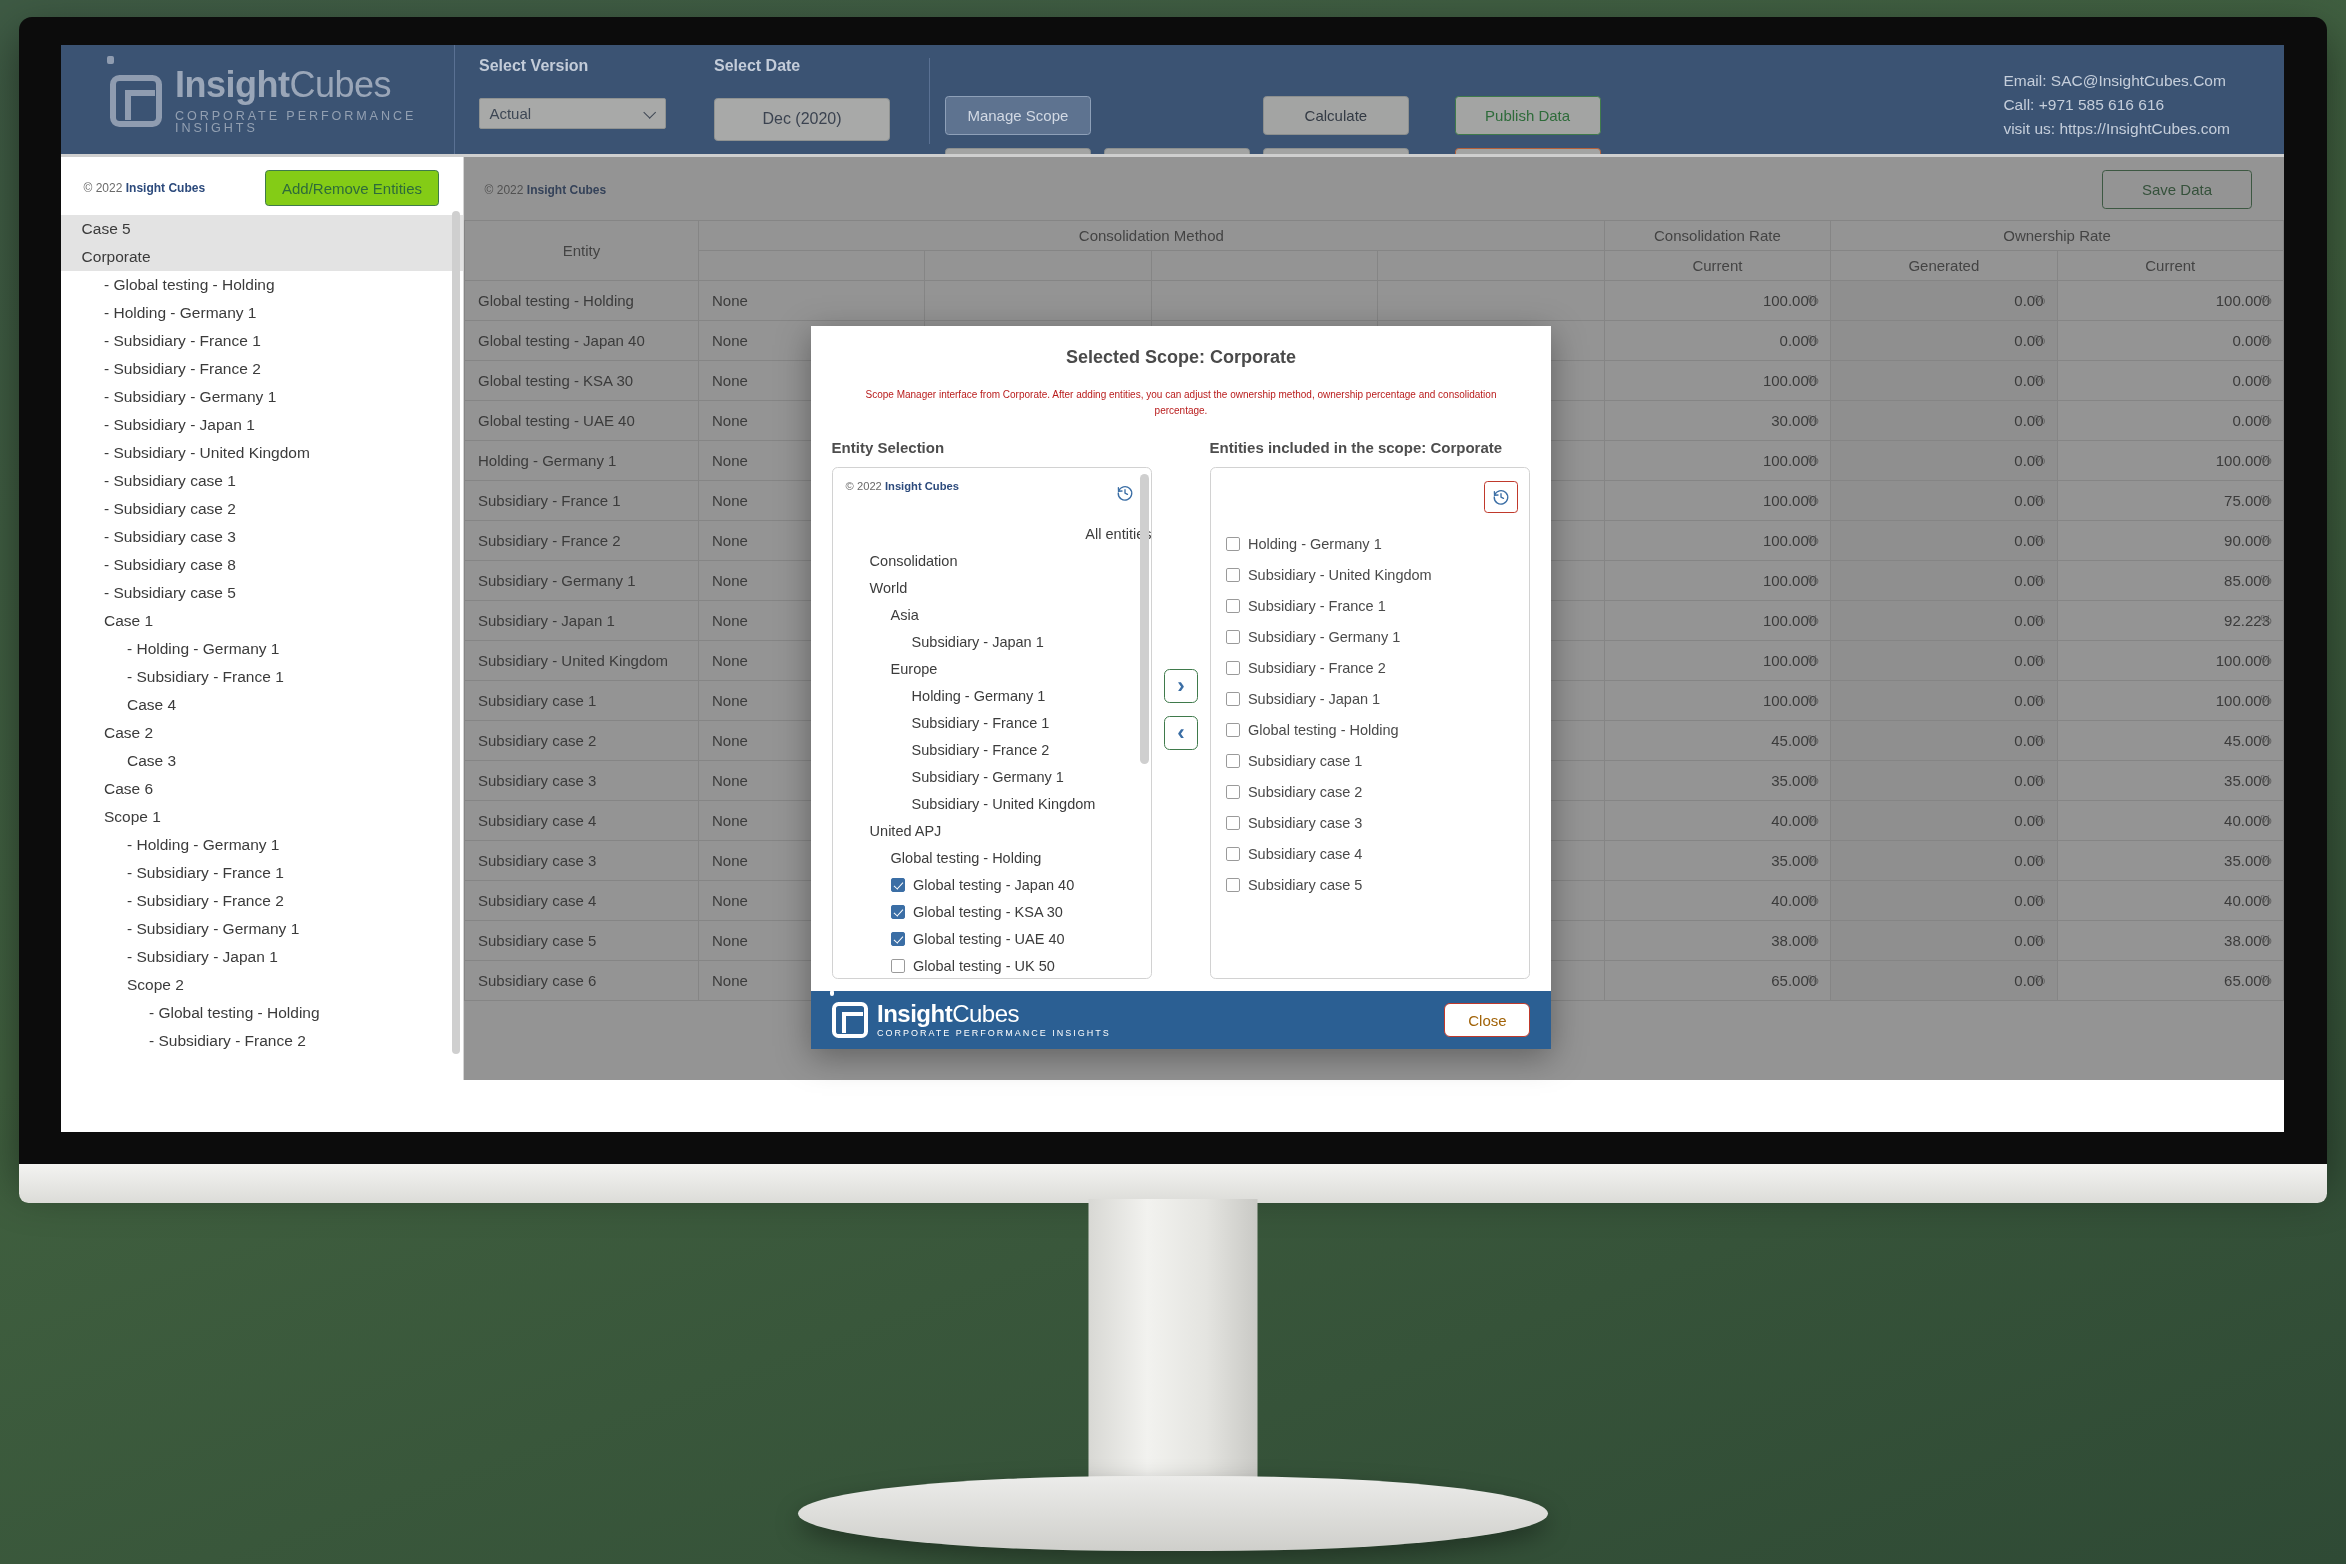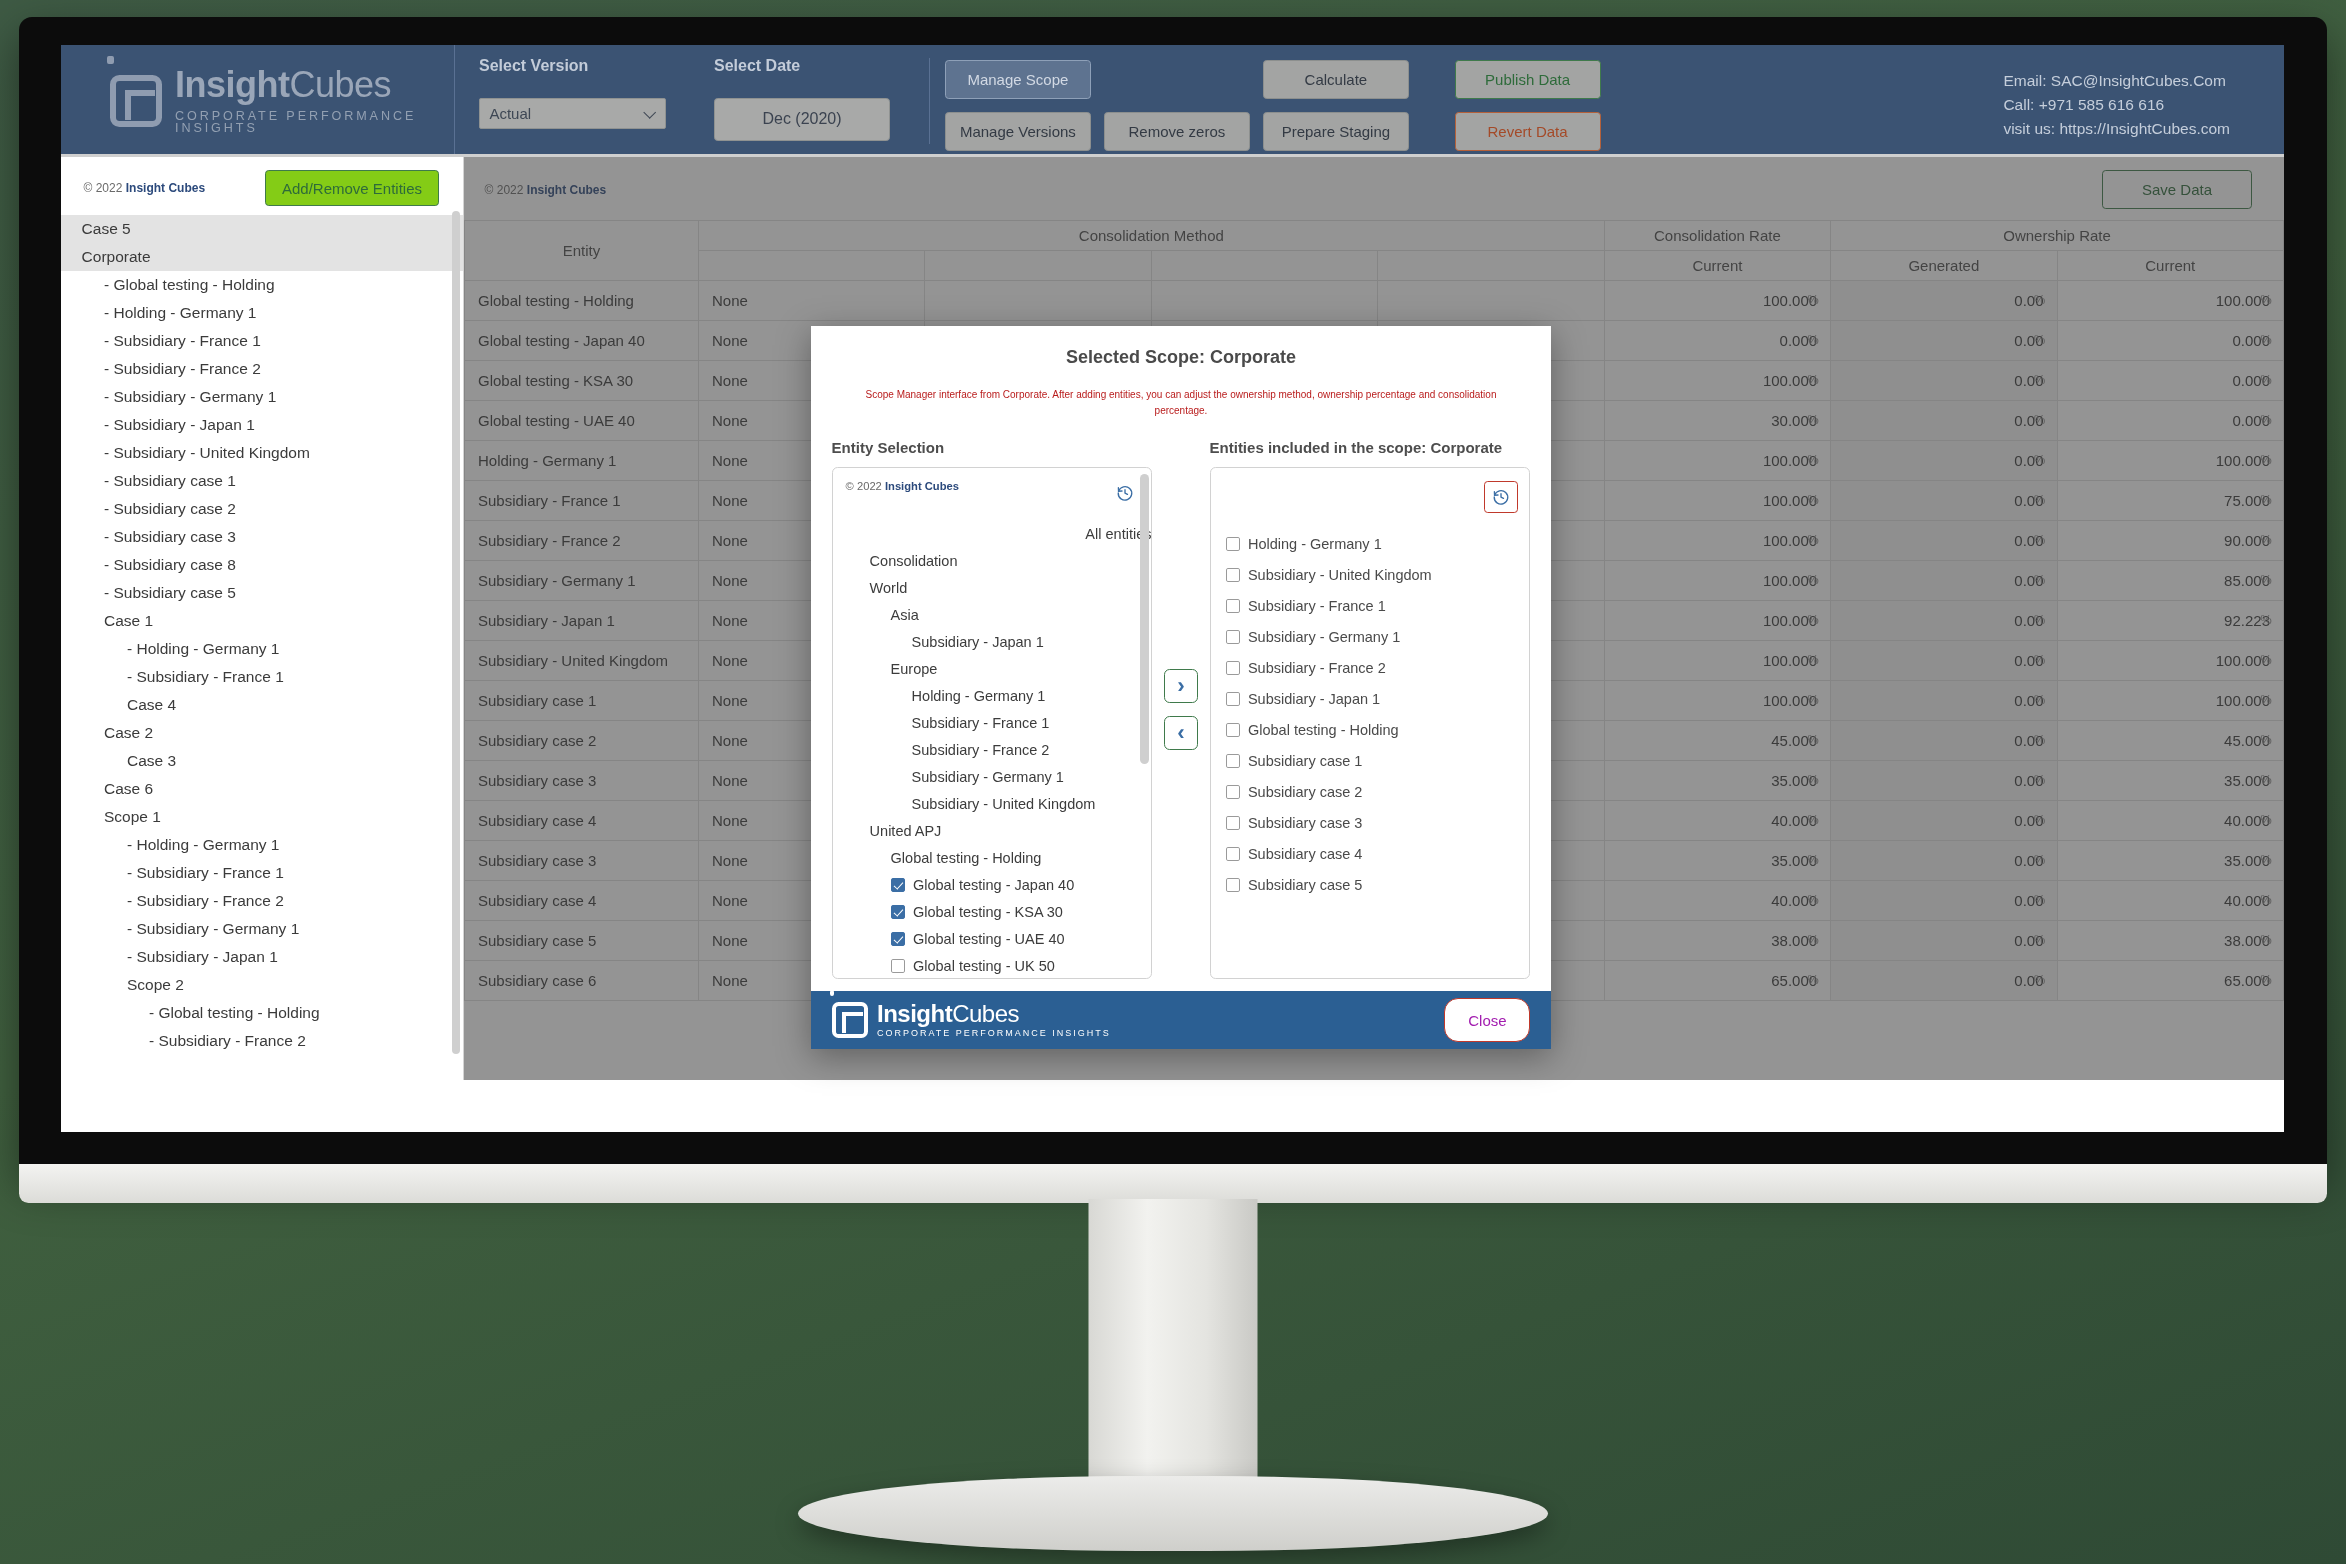--- a/index.html
+++ b/index.html
@@ -103,21 +103,21 @@
     transform: rotate(45deg); pointer-events: none;
   }
   .date-box {
     width: 176px; height: 43px; background: #a8a9a8; border: 0.9px solid #8f9291;
     border-radius: 3.7px; display: flex; align-items: center; justify-content: center;
     font-size: 16px; color: #3b4350;
   }
   .divider-v { width: 0.9px; background: #5a7193; margin: 13px 15px 13px 15px; }
 
   .btn-grid { display: flex; align-items: flex-start; padding-top: 15px; gap: 13px; }
-  .btn-col { display: flex; flex-direction: column; gap: 13px; }
+  .btn-col { display: flex; flex-direction: column; gap: 13px; margin-top: 36px; }
   .tb-btn {
     width: 146px; height: 39px; border-radius: 3.7px; font-size: 15px;
     display: flex; align-items: center; justify-content: center;
     background: #a3a4a3; border: 0.9px solid #8c8f8e; color: #333a44; cursor: pointer;
     font-family: "Liberation Sans", sans-serif; white-space: nowrap;
   }
   .tb-btn.active { background: #5e7390; border: 0.9px solid #8ea0b8; color: #d2d9e4; }
   .tb-btn.publish { color: #2e6b3a; border: 0.9px solid #3f7a4b; }
   .tb-btn.revert  { color: #a44a28; border: 0.9px solid #b4603a; }
 
@@ -256,22 +256,22 @@
     padding: 0 20.6px; margin-top: 11.2px;
   }
   .m-footer .logo-mark { width: 36px; height: 36px; flex: 0 0 36px; margin-right: 9.4px; }
   .m-footer .logo-mark .outer { border-color: #fff; border-width: 4.7px; border-radius: 6.6px; }
   .m-footer .logo-mark .inner { left: 10.3px; top: 10.3px; right: 4.7px; bottom: 4.7px; border-color: #fff; border-width: 4.7px; }
   .m-footer .logo-mark .dot { left: -1.9px; top: -12px; width: 4.7px; height: 5.6px; background:#fff; }
   .m-footer .lt1 { font-size: 24px; color: #fff; font-weight: 700; }
   .m-footer .lt1 .thin { font-weight: 300; }
   .m-footer .lt2 { font-size: 9px; color: #fff; letter-spacing: 2px; margin-top: 3.7px; }
   .close-btn {
-    margin-left: auto; width: 86px; height: 44px; background: #fff;
-    border: 0.9px solid #c0392b; border-radius: 14px; color: #a21caf; font-size: 15px;
+    margin-left: auto; width: 86px; height: 34px; background: #fff;
+    border: 0.9px solid #c0392b; border-radius: 6px; color: #a16207; font-size: 15px;
     display: flex; align-items: center; justify-content: center; cursor: pointer;
   }
 </style>
 </head>
 <body>
 
 <div id="monitor-scene">
   <div id="monitor-bezel">
     <div id="screen">
       <div id="app">

